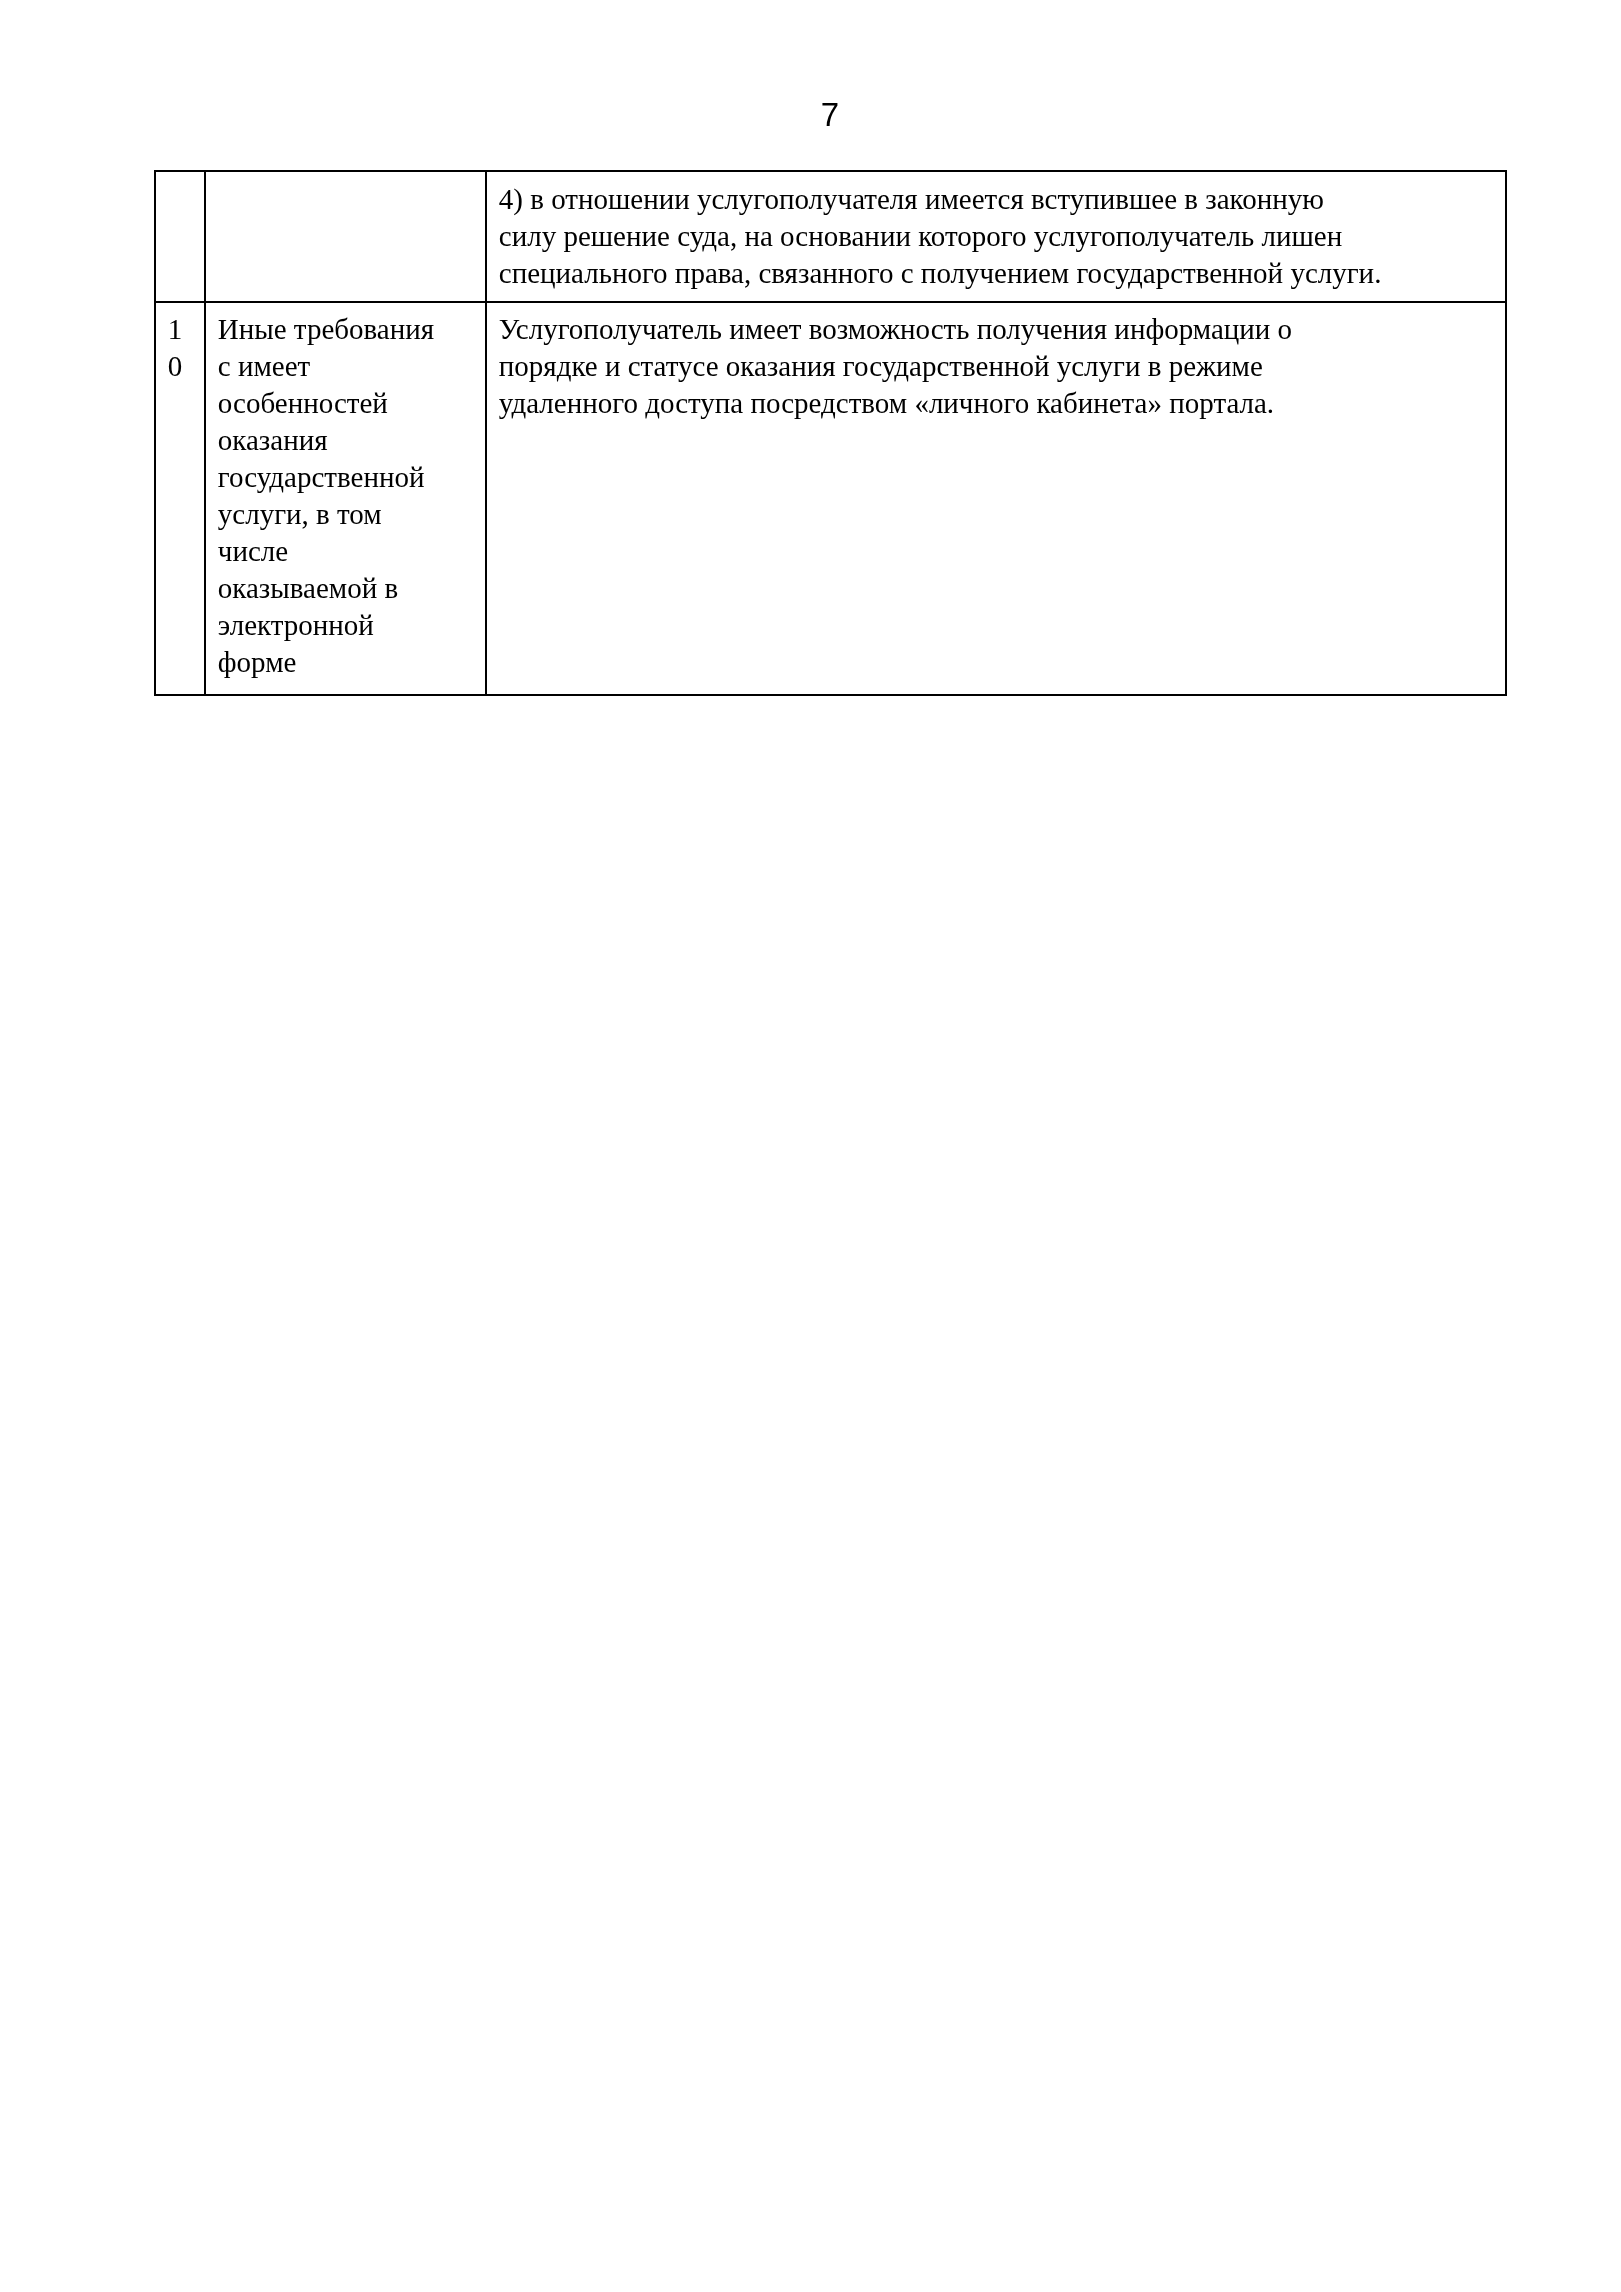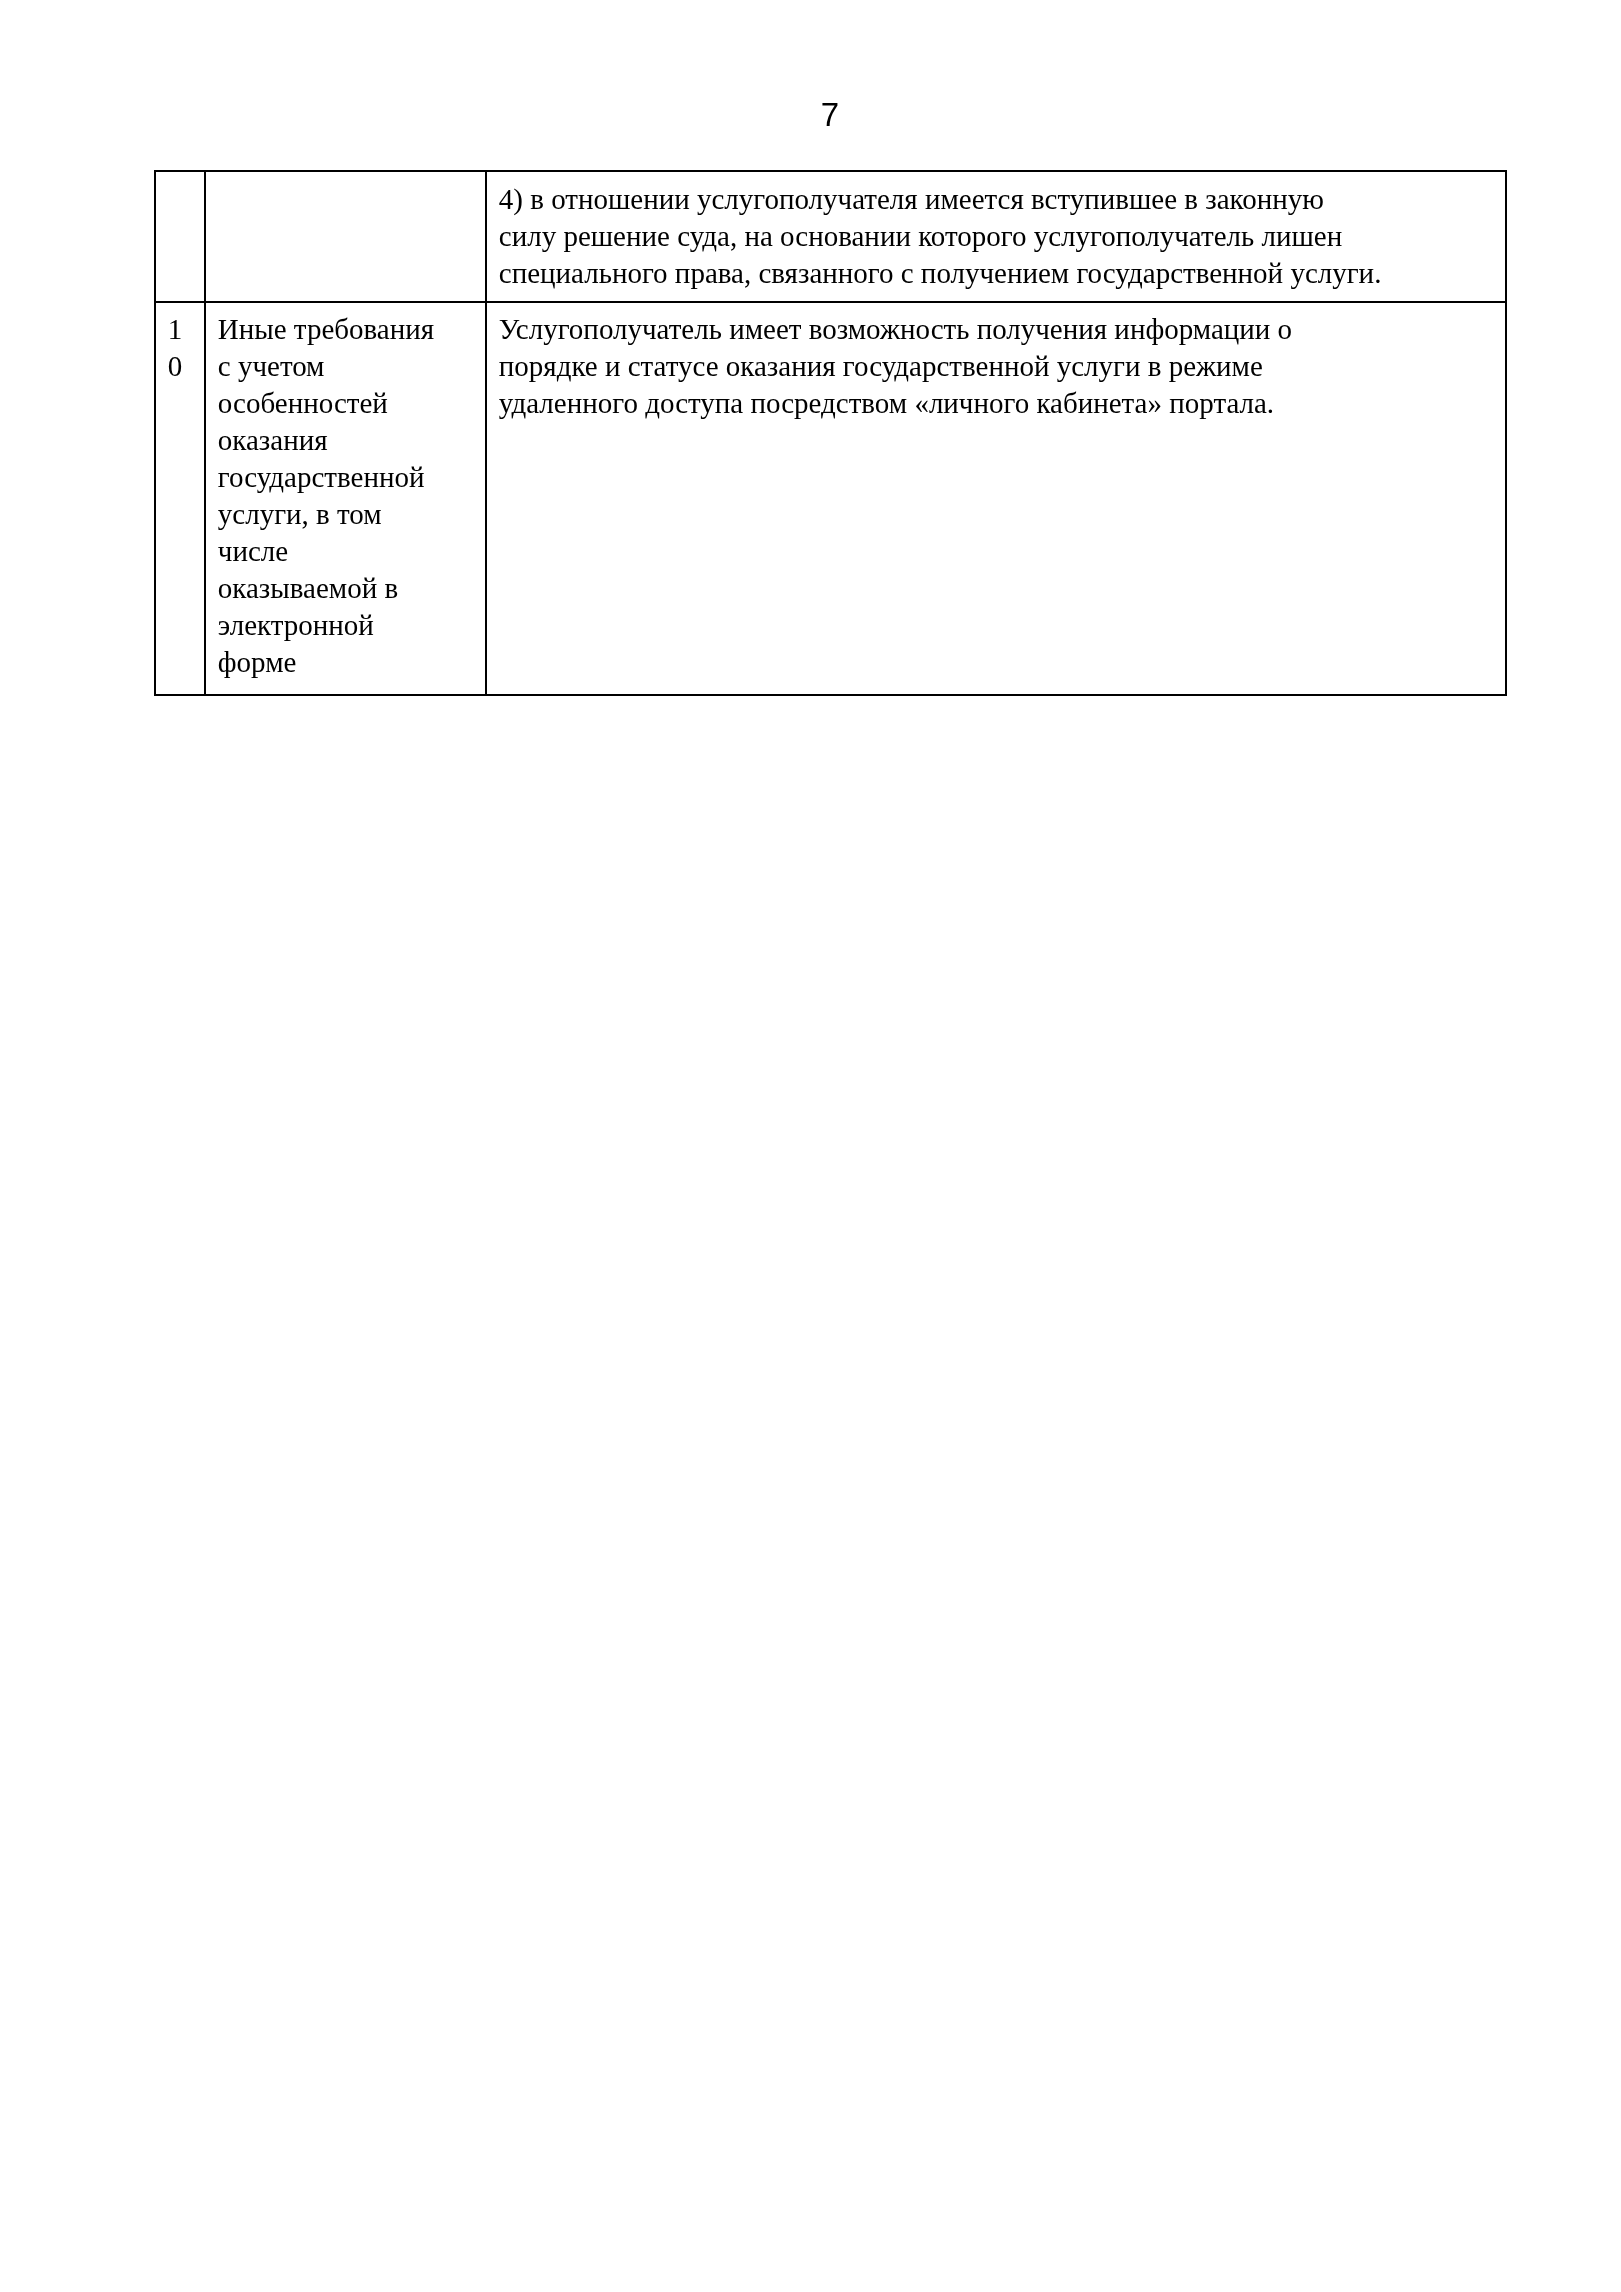--- a/index.html
+++ b/index.html
@@ -69,21 +69,21 @@
       <td class="c-num"></td>
       <td class="c-req"></td>
       <td class="c-body">4) в отношении услугополучателя имеется вступившее в законную
 силу решение суда, на основании которого услугополучатель лишен
 специального права, связанного с получением государственной услуги.</td>
     </tr>
     <tr class="row-1">
       <td class="c-num">1
 0</td>
       <td class="c-req">Иные требования
-с учетом
+с имеет
 особенностей
 оказания
 государственной
 услуги, в том
 числе
 оказываемой в
 электронной
 форме</td>
       <td class="c-body">Услугополучатель имеет возможность получения информации о
 порядке и статусе оказания государственной услуги в режиме

